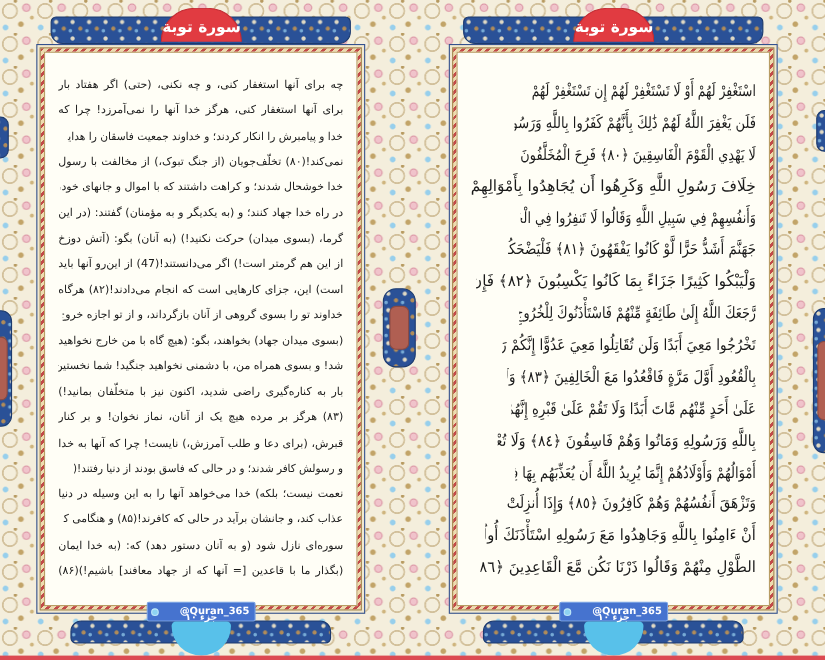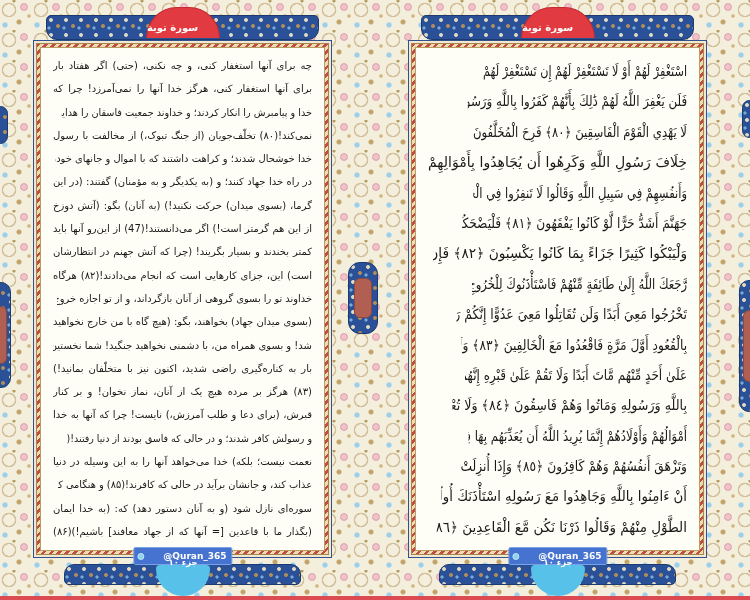--- a/index.html
+++ b/index.html
@@ -30,31 +30,31 @@
     background-size:15px 15px;
     border:1px solid #1c3a6e;
     box-sizing:border-box;
   }
   .top-band{position:absolute;top:15px;left:46px;right:56px;height:25px;border-radius:5px 5px 11px 11px;z-index:1;}
   .bottom-band{position:absolute;bottom:15px;left:64px;right:74px;height:21px;border-radius:10px 10px 5px 5px;z-index:1;}
 
   .surah-banner{
     position:absolute;top:7px;left:146px;width:74px;height:31px;box-sizing:border-box;
     background:#e13b41;border-radius:37px 37px 0 0;border:1px solid #c22b33;border-bottom:none;
-    color:#ffffff;font-size:10px;font-weight:bold;
-    display:flex;align-items:flex-end;justify-content:flex-start;padding-bottom:5px;z-index:3;
+    color:#ffffff;font-size:14px;font-weight:bold;
+    display:flex;align-items:flex-end;justify-content:flex-end;padding-bottom:5px;z-index:3;
   }
 
   
   .frame{position:absolute;top:40px;bottom:42px;left:33px;right:43px;z-index:2;
     background:#f1e8cf;border:1px solid #33518e;padding:2px;box-sizing:border-box;}
   .frame-stripe{height:100%;box-sizing:border-box;border:1px solid #a4854c;
     background:repeating-linear-gradient(135deg,#c24a48 0 2.5px,#eedbae 2.5px 5.5px);padding:3px;}
   .paper{height:100%;box-sizing:border-box;background:#fffef6;border:1px solid #b89d64;
-    padding:8px 12px;overflow:hidden;}
+    padding:20px 12px;overflow:hidden;}
   .textcol{height:100%;display:flex;flex-direction:column;justify-content:space-between;
     direction:rtl;color:#191919;}
   .line{white-space:nowrap;overflow:hidden;text-align:justify;text-align-last:justify;}
   .page-left  .line{height:20px;line-height:20px;font-size:10px;}
   .page-right .line{height:30px;line-height:30px;font-size:14px;}
 
   
   .watermark-pill{
     position:absolute;bottom:35px;left:183px;transform:translateX(-50%);z-index:4;
     display:flex;align-items:center;gap:19px;direction:ltr;
@@ -91,21 +91,20 @@
         <div class="paper">
           <div class="textcol">
               <div class="line">چه برای آنها استغفار کنی، و چه نکنی، (حتی) اگر هفتاد بار</div>
               <div class="line">برای آنها استغفار کنی، هرگز خدا آنها را نمی‌آمرزد! چرا که</div>
               <div class="line" style="transform-origin: right center; transform: scaleX(0.966418);">خدا و پیامبرش را انکار کردند؛ و خداوند جمعیت فاسقان را هدایت</div>
               <div class="line">نمی‌کند!(۸۰) تخلّف‌جویان (از جنگ تبوک،) از مخالفت با رسول</div>
               <div class="line" style="transform-origin: right center; transform: scaleX(0.992337);">خدا خوشحال شدند؛ و کراهت داشتند که با اموال و جانهای خود،</div>
               <div class="line">در راه خدا جهاد کنند؛ و (به یکدیگر و به مؤمنان) گفتند: (در این</div>
               <div class="line">گرما، (بسوی میدان) حرکت نکنید!) (به آنان) بگو: (آتش دوزخ</div>
               <div class="line">از این هم گرمتر است!) اگر می‌دانستند!(47) از این‌رو آنها باید</div>
-              <div class="line">کمتر بخندند و بسیار بگریند! (چرا که آتش جهنم در انتظارشان</div>
               <div class="line">است) این، جزای کارهایی است که انجام می‌دادند!(۸۲) هرگاه</div>
               <div class="line" style="transform-origin: right center; transform: scaleX(0.984791);">خداوند تو را بسوی گروهی از آنان بازگرداند، و از تو اجازه خروج</div>
               <div class="line">(بسوی میدان جهاد) بخواهند، بگو: (هیچ گاه با من خارج نخواهید</div>
               <div class="line">شد! و بسوی همراه من، با دشمنی نخواهید جنگید! شما نخستین</div>
               <div class="line">بار به کناره‌گیری راضی شدید، اکنون نیز با متخلّفان بمانید!)</div>
               <div class="line">(۸۳) هرگز بر مرده هیچ یک از آنان، نماز نخوان! و بر کنار</div>
               <div class="line">قبرش، (برای دعا و طلب آمرزش،) نایست! چرا که آنها به خدا</div>
               <div class="line" style="transform-origin: right center; transform: scaleX(0.945255);">و رسولش کافر شدند؛ و در حالی که فاسق بودند از دنیا رفتند!(۸۴)</div>
               <div class="line">نعمت نیست؛ بلکه) خدا می‌خواهد آنها را به این وسیله در دنیا</div>
               <div class="line" style="transform-origin: right center; transform: scaleX(0.981061);">عذاب کند، و جانشان برآید در حالی که کافرند!(۸۵) و هنگامی که</div>

